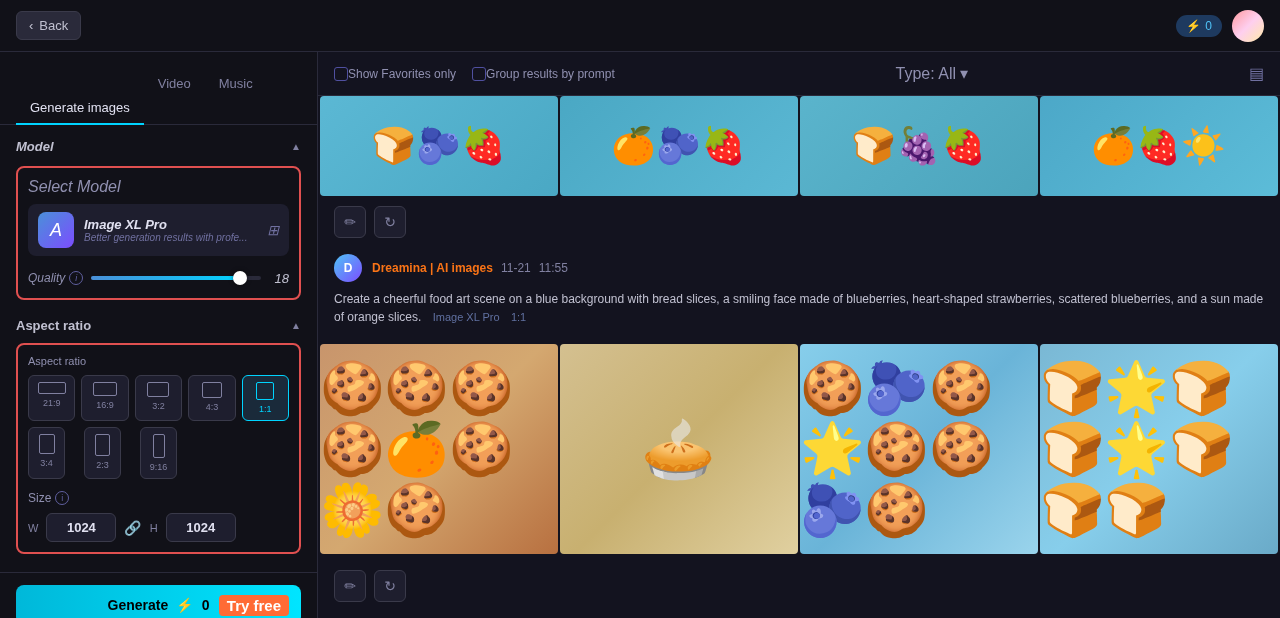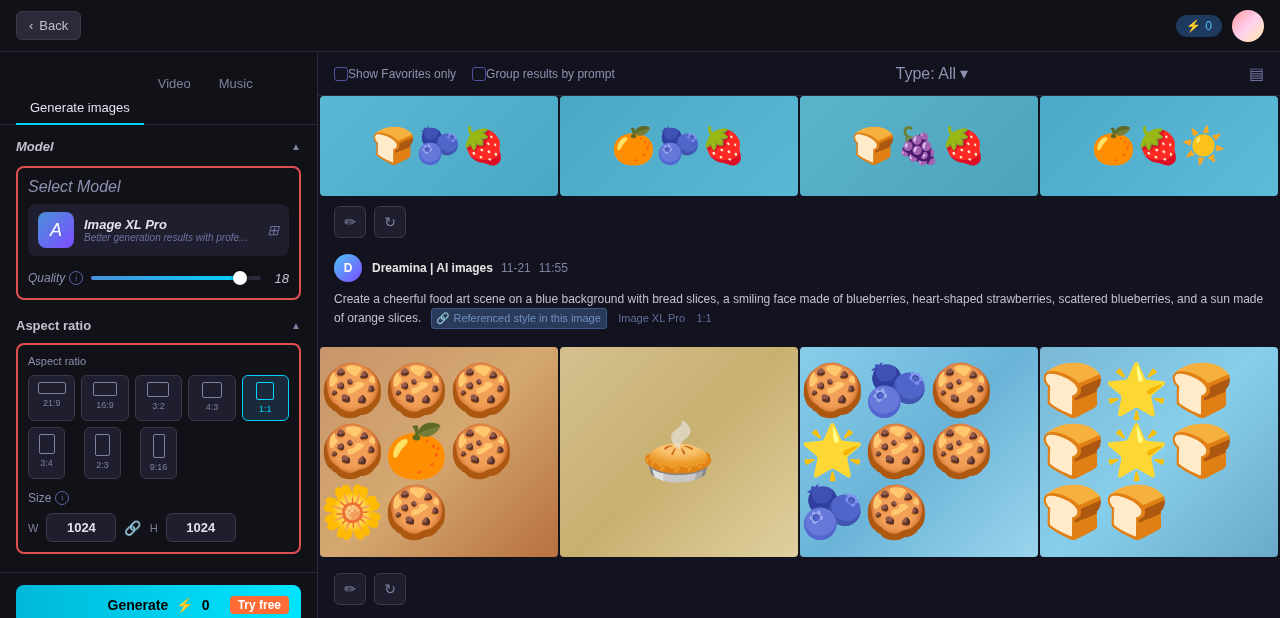--- a/index.html
+++ b/index.html
@@ -337,21 +337,21 @@
       align-items: center;
       justify-content: center;
       gap: 8px;
       position: relative;
     }
     .try-free-badge {
       position: absolute;
       right: 12px;
       background: #ff6b35;
       color: white;
-      font-size: 12px;
+      font-size: 15px;
       font-weight: 700;
       padding: 2px 8px;
       border-radius: 4px;
     }
 
     
     .right-panel {
       flex: 1;
       background: #13131f;
       display: flex;
@@ -461,21 +461,21 @@
       flex-shrink: 0;
     }
     .prompt-meta {
       display: flex;
       align-items: center;
       gap: 8px;
       font-size: 12px;
       color: #8080a0;
     }
     .prompt-author {
-      color: #e5e5e5;
+      color: #f97316;
       font-weight: 600;
     }
     .prompt-text {
       font-size: 12px;
       color: #c0c0d0;
       line-height: 1.5;
       margin-bottom: 6px;
     }
 
     
@@ -696,23 +696,20 @@
             <span style="color:white;font-size:12px;font-weight:bold;">D</span>
           </div>
           <div class="prompt-meta">
             <span class="prompt-author">Dreamina | AI images</span>
             <span>11-21</span>
             <span>11:55</span>
           </div>
         </div>
         <div class="prompt-text">
           <span>Create a cheerful food art scene on a blue background with bread slices, a smiling face made of blueberries, heart-shaped strawberries, scattered blueberries, and a sun made of orange slices.</span>
-          <span style="margin-left:6px;display:inline-flex;align-items:center;gap:4px;">
-            <span style="font-size:11px;background:#2a3a5a;border:1px solid #3a5a8a;border-radius:3px;padding:1px 5px;color:#7090c0;">🔗 Referenced style in this image</span>
-          </span>
           <span style="margin-left:8px;font-size:11px;color:#6070a0;">Image XL Pro</span>
           <span style="margin-left:8px;font-size:11px;color:#6070a0;">1:1</span>
         </div>
       </div>
 
       <div class="gen-images-grid">
         <div class="gen-image img-cookie1">
           <div style="width:100%;height:100%;background:linear-gradient(135deg,#c8956c,#d4a870,#b87040);display:flex;align-items:center;justify-content:center;font-size:52px;flex-wrap:wrap;gap:2px;">
             🍪🍪🍪🍪🍊🍪🌼🍪
           </div>

